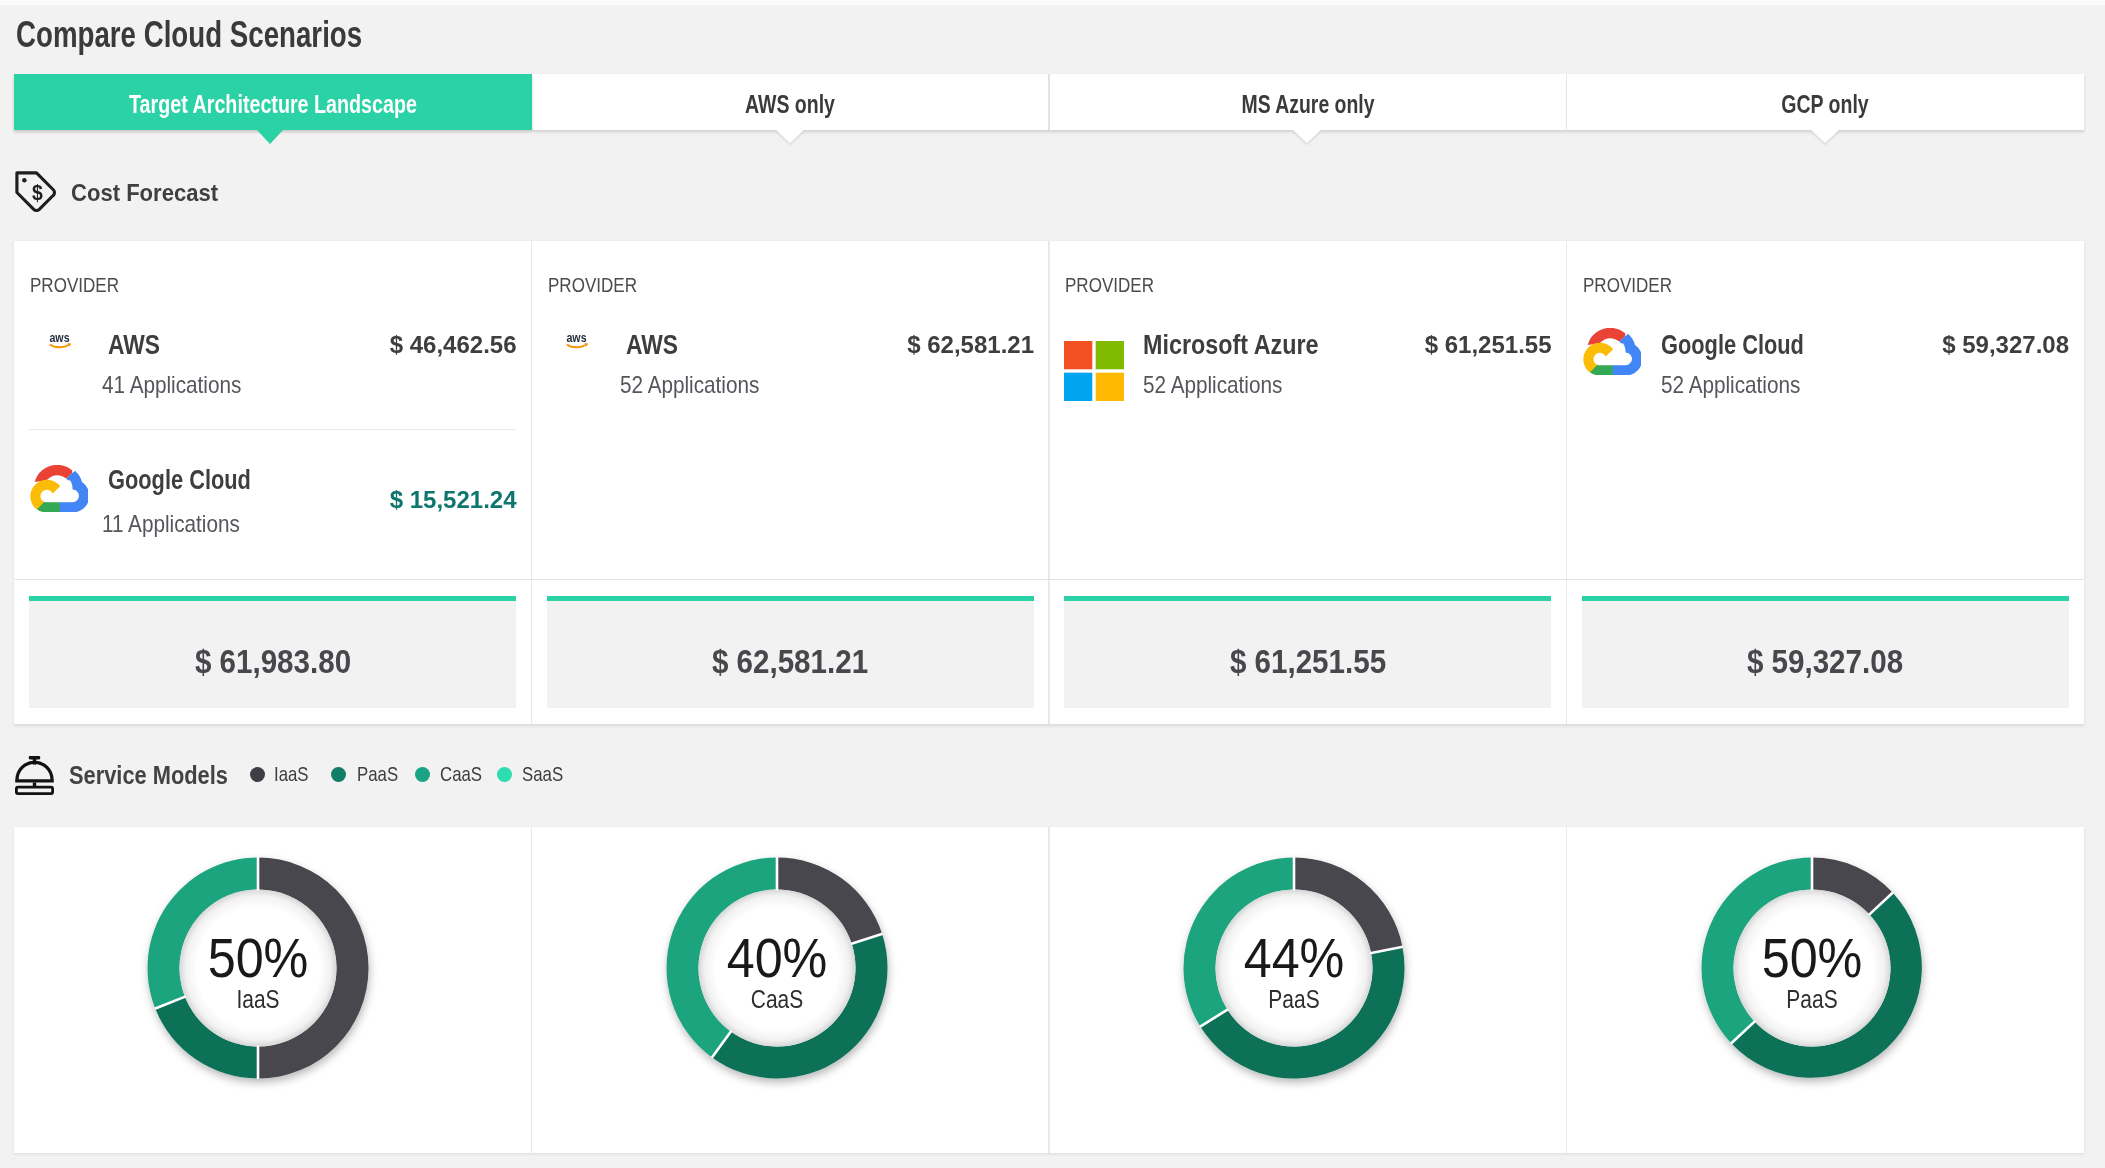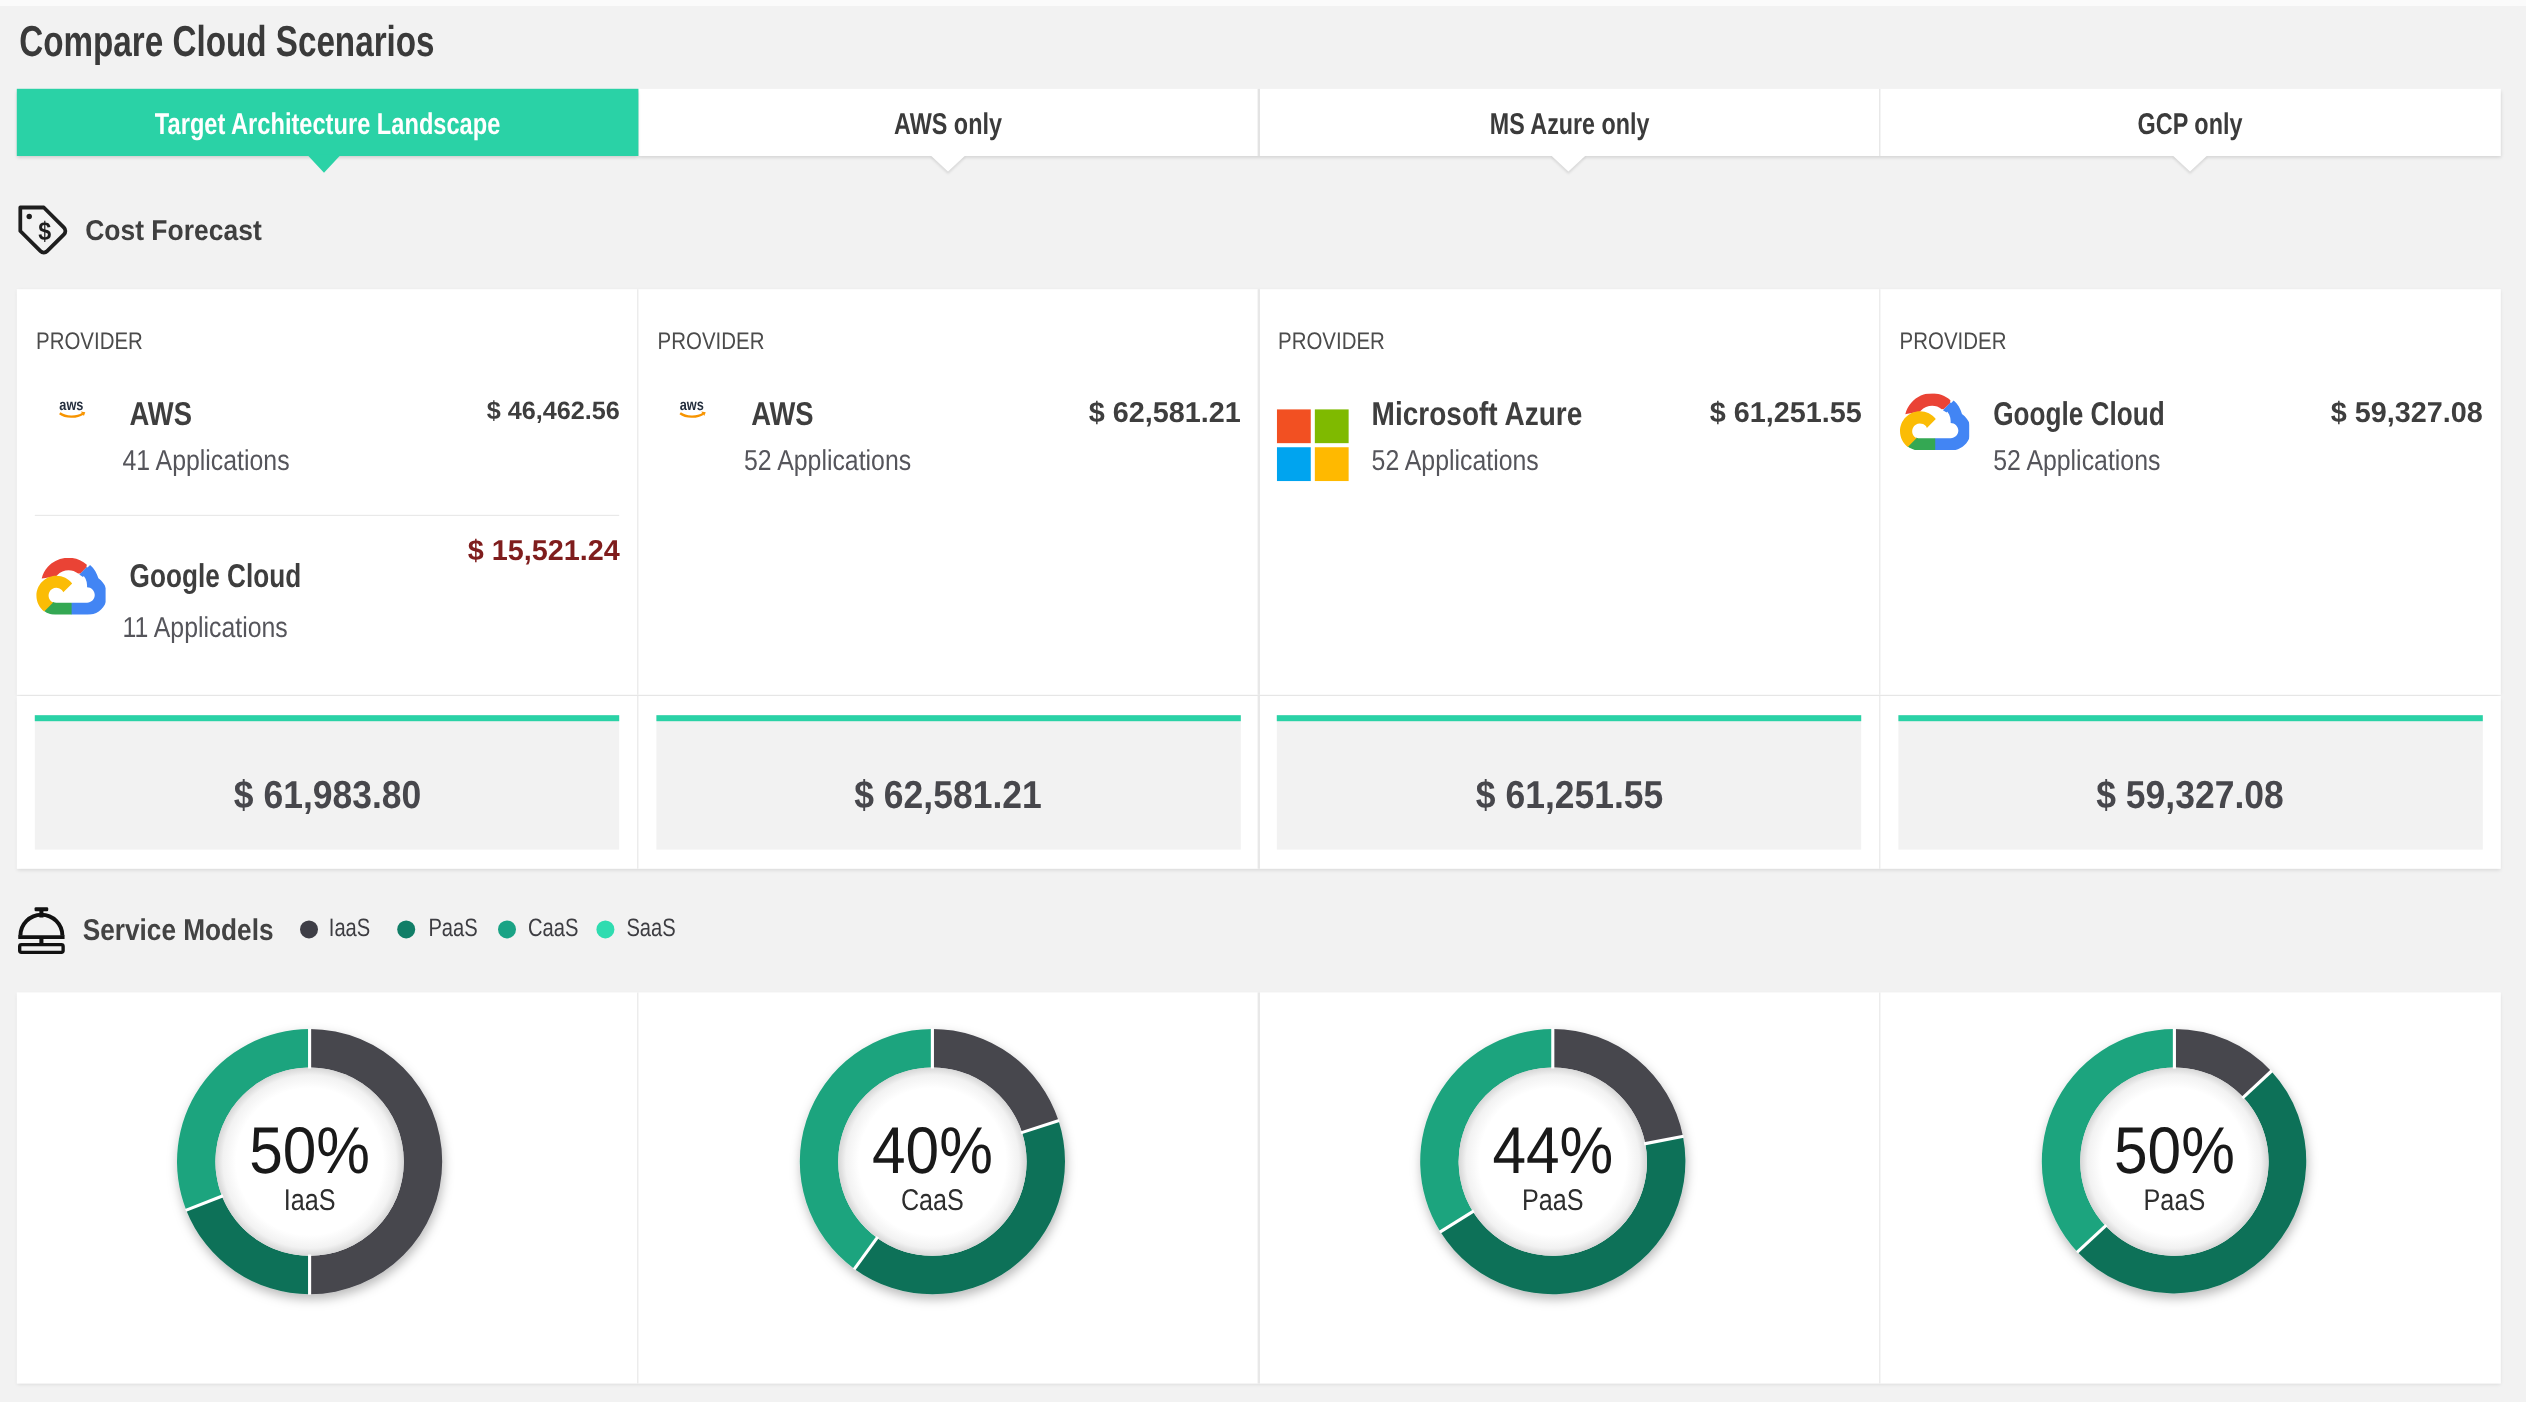--- a/index.html
+++ b/index.html
@@ -28,32 +28,32 @@
     <div style="position:absolute;left:30px;top:274.1px;font-size:20px;font-weight:400;color:#4b4b4b;line-height:1.149;white-space:nowrap;transform:scaleX(0.852);transform-origin:0 0;">PROVIDER</div>
     <div style="position:absolute;left:547.5px;top:274.1px;font-size:20px;font-weight:400;color:#4b4b4b;line-height:1.149;white-space:nowrap;transform:scaleX(0.852);transform-origin:0 0;">PROVIDER</div>
     <div style="position:absolute;left:1065px;top:274.1px;font-size:20px;font-weight:400;color:#4b4b4b;line-height:1.149;white-space:nowrap;transform:scaleX(0.852);transform-origin:0 0;">PROVIDER</div>
     <div style="position:absolute;left:1582.5px;top:274.1px;font-size:20px;font-weight:400;color:#4b4b4b;line-height:1.149;white-space:nowrap;transform:scaleX(0.852);transform-origin:0 0;">PROVIDER</div>
     <svg style="position:absolute;left:46.5px;top:331px" width="25" height="19" viewBox="0 0 25 19">
 <text x="12.5" y="11" text-anchor="middle" font-size="13" font-weight="bold" fill="#252f3e" font-family="Liberation Sans, sans-serif" transform="translate(12.5 0) scale(0.82 1) translate(-12.5 0)">aws</text>
 <path d="M2.8 13.4 C7.6 17, 17 17.2, 22 13.8" stroke="#f79400" stroke-width="1.9" fill="none"></path>
 <path d="M20.4 11.9 L24.1 12.5 L22.9 15.6 Z" fill="#f79400"></path>
 </svg>
     <div style="position:absolute;left:108px;top:329.4px;font-size:27.5px;font-weight:700;color:#3e3e3e;line-height:1.149;white-space:nowrap;transform:scaleX(0.83);transform-origin:0 0;">AWS</div>
-    <div style="position:absolute;right:1588.5px;top:330.6px;font-size:21px;font-weight:700;color:#3e3e3e;line-height:1.149;white-space:nowrap;">$ 46,462.56</div>
+    <div style="position:absolute;right:1588.5px;top:330.6px;font-size:24px;font-weight:700;color:#3e3e3e;line-height:1.149;white-space:nowrap;">$ 46,462.56</div>
     <div style="position:absolute;left:102px;top:371.0px;font-size:24px;font-weight:400;color:#55555b;line-height:1.149;white-space:nowrap;transform:scaleX(0.863);transform-origin:0 0;">41 Applications</div>
     <div class="abs" style="left:29px;top:429px;width:487px;height:1px;background:#e9e9e9"></div>
     <svg style="position:absolute;left:29.0px;top:465.0px" width="59" height="47.2" viewBox="0 0 87.5 70">
 <path fill="#4285f4" d="M55 20.5 L64 11 L68.5 14 L59.5 23.5 Z"></path>
 <path fill="#ea4335" d="M56.2 19.1l7.6-7.6.5-3.2C50.4-4.3 28.4-2.9 15.9 11.2 12.4 15.1 9.8 20 8.5 25.4l2.7-.4 15.2-2.5 1.2-1.2c6.8-7.4 18.2-8.4 26-2.1l2.6-.1z"></path>
 <path fill="#4285f4" d="M78.6 25.1c-1.7-6.4-5.3-12.2-10.3-16.6L57.6 19.2c4.5 3.7 7.1 9.3 7 15.1v1.9c5.2 0 9.5 4.3 9.5 9.5s-4.3 9.5-9.5 9.5h-19l-1.9 1.9v11.4l1.9 1.9h19c13.6.1 24.8-10.8 24.9-24.4.1-8.3-4-16-10.9-20.9z"></path>
 <path fill="#34a853" d="M26.5 70.5h19V55.3h-19c-1.4 0-2.7-.3-3.9-.8l-2.7.8-7.6 7.6-.7 2.6c4.3 3.3 9.6 5 14.9 5z"></path>
 <path fill="#fbbc05" d="M26.5 21.8C12.9 21.9 1.9 33 2 46.6c0 7.6 3.6 14.8 9.6 19.4l11-11c-4.8-2.2-6.9-7.8-4.7-12.6 2.2-4.8 7.8-6.9 12.6-4.7 2.1 1 3.8 2.6 4.7 4.7l11-11c-4.7-6.1-12-9.7-19.7-9.6z"></path>
 </svg>
     <div style="position:absolute;left:108px;top:463.7px;font-size:27.5px;font-weight:700;color:#3e3e3e;line-height:1.149;white-space:nowrap;transform:scaleX(0.793);transform-origin:0 0;">Google Cloud</div>
-    <div style="position:absolute;right:1588.5px;top:446px;font-size:24px;font-weight:700;color:#7f1d1d;line-height:1.149;white-space:nowrap;">$ 15,521.24</div>
+    <div style="position:absolute;right:1588.5px;top:486px;font-size:24px;font-weight:700;color:#0f766e;line-height:1.149;white-space:nowrap;">$ 15,521.24</div>
     <div style="position:absolute;left:102px;top:509.8px;font-size:24px;font-weight:400;color:#55555b;line-height:1.149;white-space:nowrap;transform:scaleX(0.863);transform-origin:0 0;">11 Applications</div>
     <svg style="position:absolute;left:564.0px;top:331px" width="25" height="19" viewBox="0 0 25 19">
 <text x="12.5" y="11" text-anchor="middle" font-size="13" font-weight="bold" fill="#252f3e" font-family="Liberation Sans, sans-serif" transform="translate(12.5 0) scale(0.82 1) translate(-12.5 0)">aws</text>
 <path d="M2.8 13.4 C7.6 17, 17 17.2, 22 13.8" stroke="#f79400" stroke-width="1.9" fill="none"></path>
 <path d="M20.4 11.9 L24.1 12.5 L22.9 15.6 Z" fill="#f79400"></path>
 </svg>
     <div style="position:absolute;left:625.5px;top:329.4px;font-size:27.5px;font-weight:700;color:#3e3e3e;line-height:1.149;white-space:nowrap;transform:scaleX(0.83);transform-origin:0 0;">AWS</div>
     <div style="position:absolute;right:1071.0px;top:330.6px;font-size:24px;font-weight:700;color:#3e3e3e;line-height:1.149;white-space:nowrap;">$ 62,581.21</div>
     <div style="position:absolute;left:619.5px;top:371.0px;font-size:24px;font-weight:400;color:#55555b;line-height:1.149;white-space:nowrap;transform:scaleX(0.863);transform-origin:0 0;">52 Applications</div>
     <svg style="position:absolute;left:1064.0px;top:341px" width="60" height="60" viewBox="0 0 60 60">

